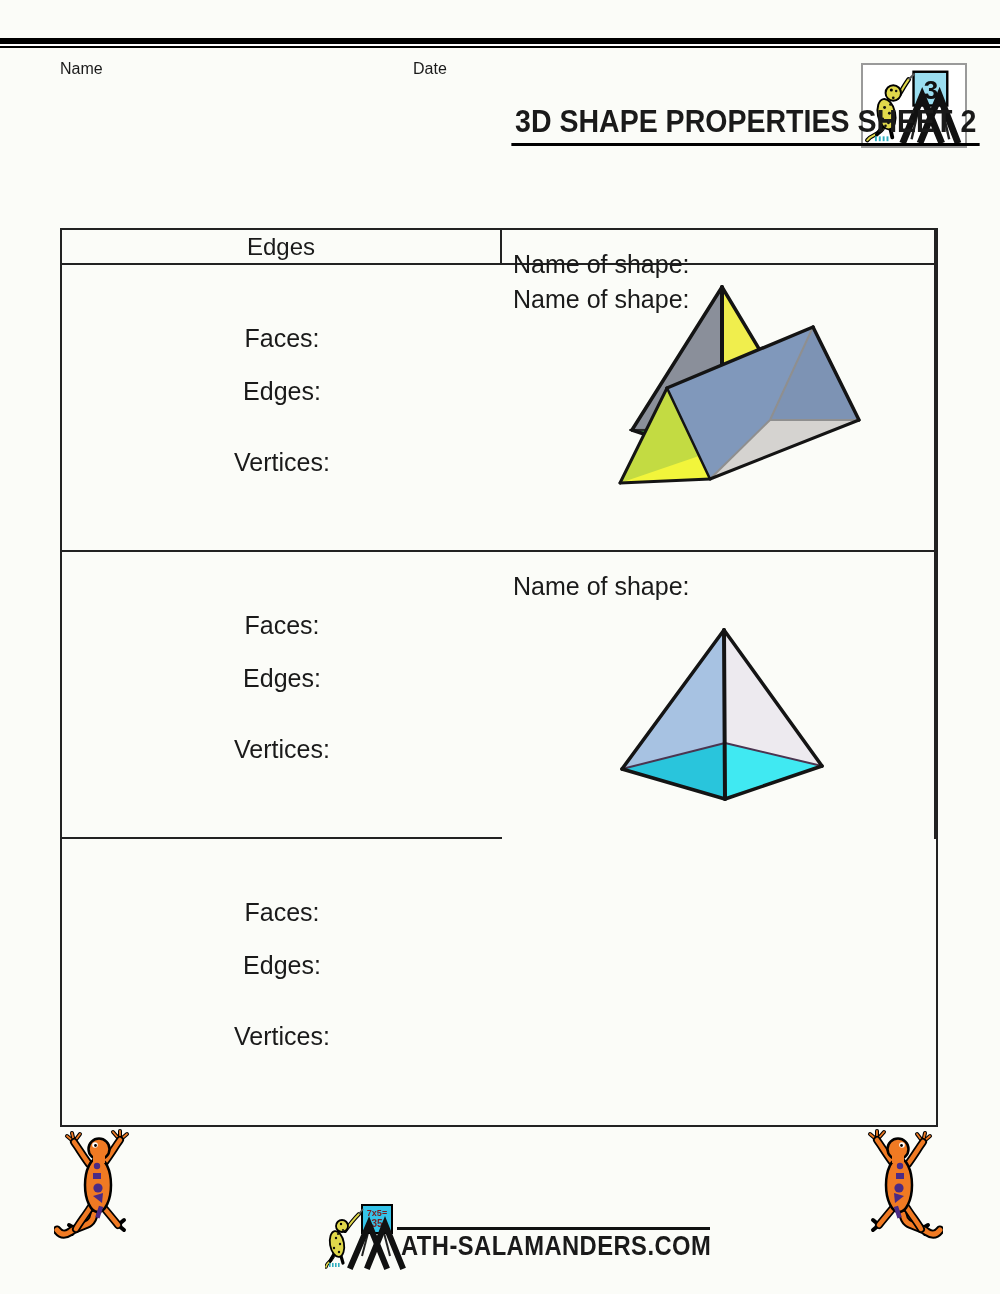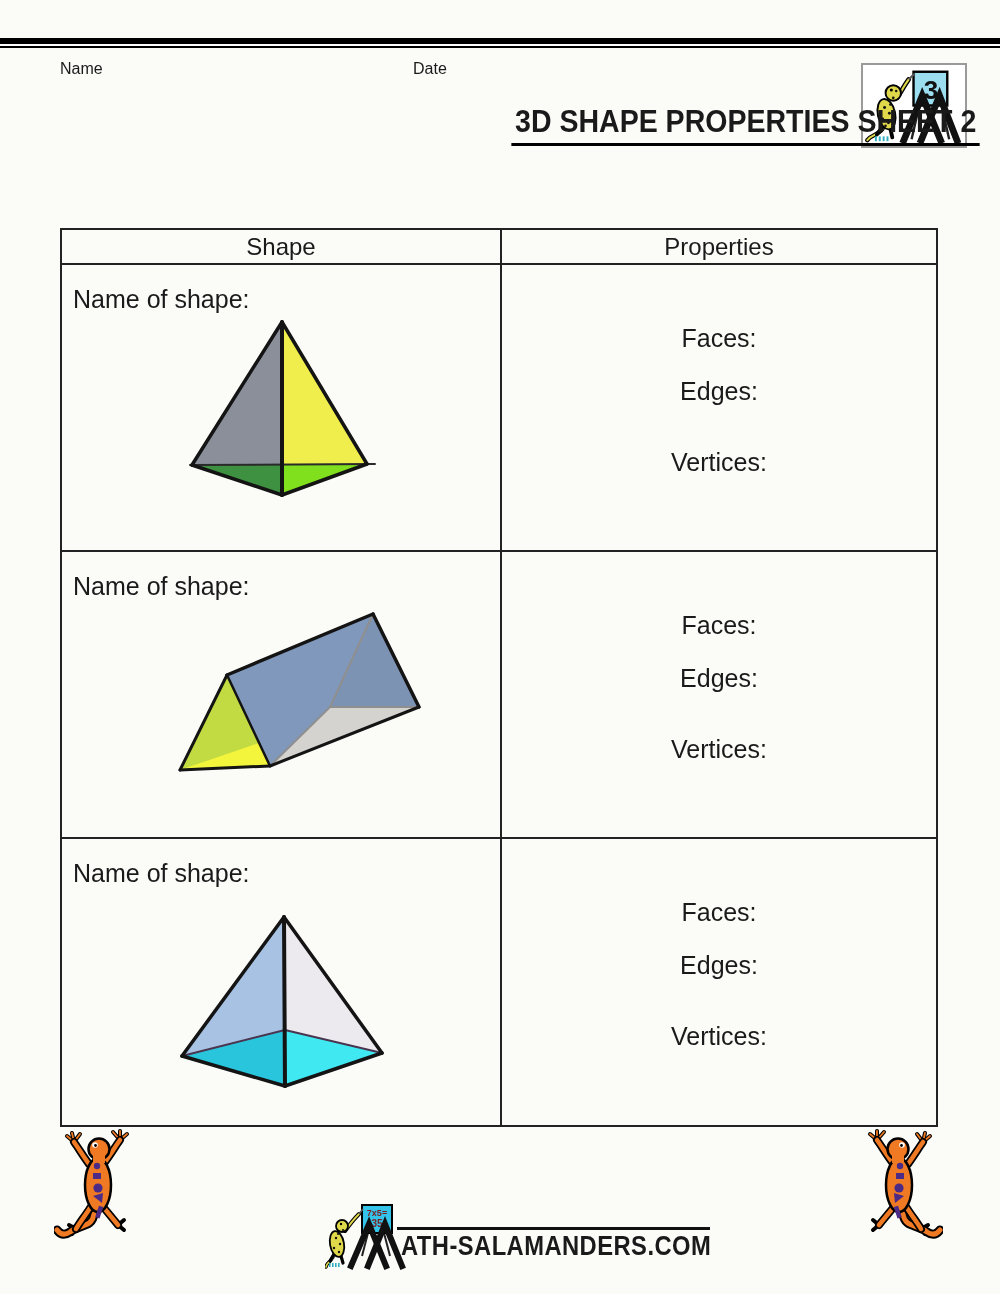--- a/index.html
+++ b/index.html
@@ -117,22 +117,21 @@
       </g>
     </svg>
   </div>
 
   <div class="title-wrap">
     <span class="title-text">3D SHAPE PROPERTIES SHEET 2</span>
   </div>
 
 
   <div class="ws-table">
-    <div class="cell br bb head-cell">Shape</div>
-    <div class="cell bb head-cell">Properties</div>
+    <div class="cell br bb head-cell">Edges</div>
 
     <div class="cell br bb">
       <div class="shape-name">Name of shape:</div>
       <svg class="shape-svg" width="440" height="285" viewBox="0 0 440 285">
         <polygon points="220,57 130,200 220,200" fill="#8A8F9A"></polygon>
         <polygon points="220,57 220,199 305,199" fill="#F0EE4D"></polygon>
         <polygon points="130,200 220,200 220,230" fill="#3E9140"></polygon>
         <polygon points="220,200 305,199 220,230" fill="#80E01E"></polygon>
         <g stroke="#141414" fill="none" stroke-linecap="round">
           <line x1="128" y1="200" x2="313" y2="199" stroke="#2a2a2a" stroke-width="2"></line>

